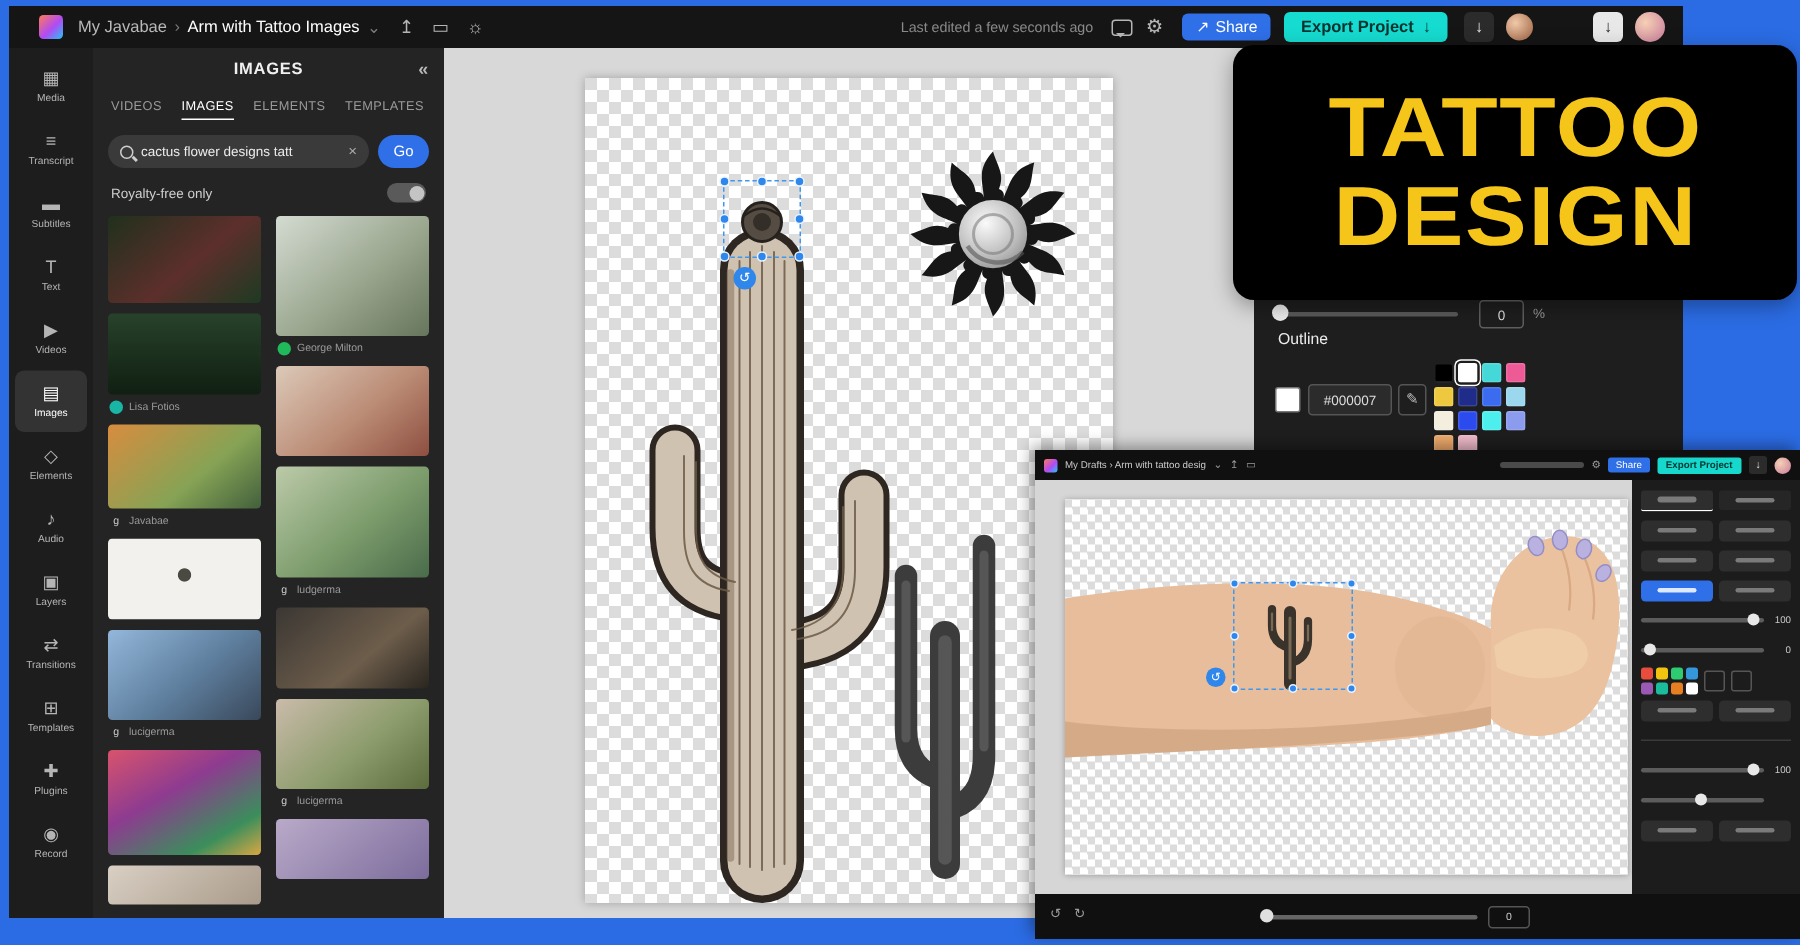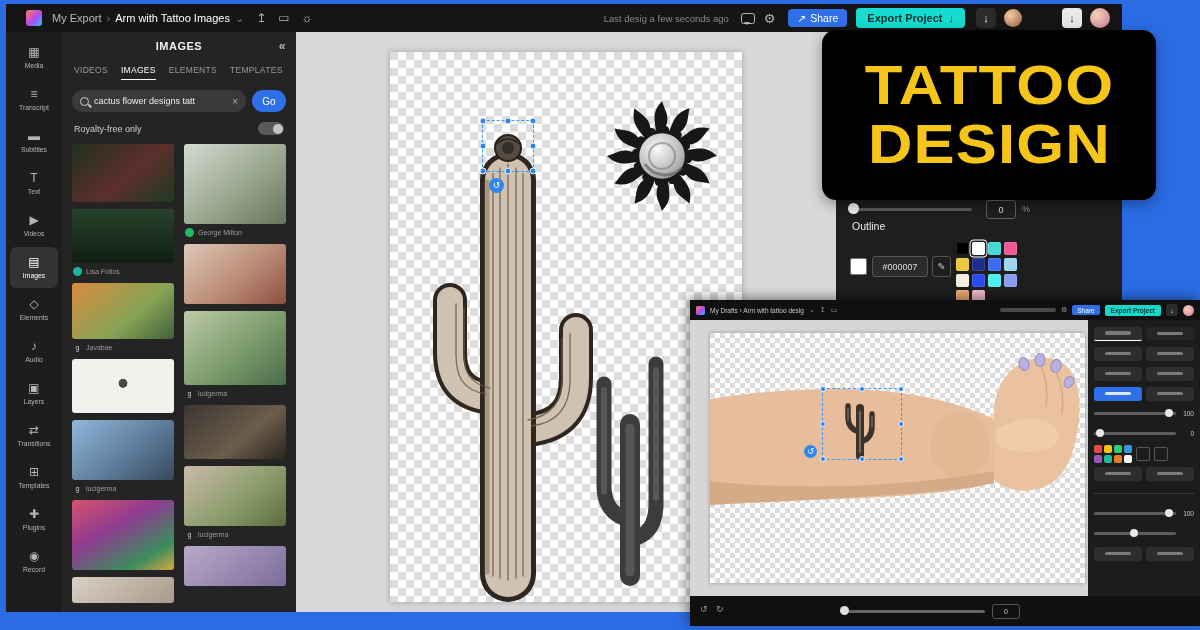--- a/index.html
+++ b/index.html
@@ -91,21 +91,21 @@
   .rp-swatch{position:absolute;left:14px;top:226px;width:15px;height:15px;background:#fff;border:1px solid #777;border-radius:2px;}
   .rp-hex{position:absolute;left:36px;top:224px;width:54px;height:19px;background:#2b2b2b;border:1px solid #555;border-radius:3px;
           font-size:9px;display:flex;align-items:center;justify-content:center;color:#ddd;}
   .rp-pencil{position:absolute;left:96px;top:224px;width:17px;height:19px;border:1px solid #555;border-radius:3px;
              font-size:10px;display:flex;align-items:center;justify-content:center;color:#bbb;}
   .palette{position:absolute;left:120px;top:210px;display:grid;grid-template-columns:repeat(4,13px);gap:3px;}
   .sw{width:13px;height:13px;border-radius:2px;border:1px solid rgba(255,255,255,.12);box-sizing:border-box;}
   .sw.sel{box-shadow:0 0 0 1.5px #1e1e1e,0 0 0 2.5px #fff;}
 
   
-  .overlayTitle{left:822px;top:30px;width:334px;height:170px;background:#000;border-radius:14px;
+  .overlayTitle{left:822px;top:30px;width:376px;height:170px;background:#000;border-radius:14px;
                 display:flex;flex-direction:column;align-items:center;justify-content:center;
                 box-shadow:0 4px 14px rgba(0,0,0,.35);}
   .ot-line{font-size:56px;font-weight:bold;color:#f6c51a;line-height:1.05;letter-spacing:1px;transform:scaleX(1.1);}
 
   
   .mini{left:690px;top:300px;width:510px;height:326px;background:#1a1a1a;box-shadow:-3px -3px 10px rgba(0,0,0,.4);}
   .mini-top{position:absolute;left:0;top:0;width:510px;height:20px;background:#101010;display:flex;align-items:center;
             gap:5px;padding:0 6px;box-sizing:border-box;color:#c9c9c9;font-size:6.5px;white-space:nowrap;}
   .mini-logo{width:9px;height:9px;border-radius:2px;background:linear-gradient(135deg,#ff7a59,#b14bf4 55%,#23c4f8);flex:0 0 auto;}
   .mini-ico{font-size:7px;color:#9a9a9a;}
@@ -146,30 +146,30 @@
 </head>
 <body>
 
 <div class="stage">
 
   <div class="abs app">
 
     <div class="topbar">
       <div class="logo"></div>
       <div class="crumbs">
-        <span class="crumb-root">My Export</span>
+        <span class="crumb-root">My Javabae</span>
         <span class="crumb-sep">›</span>
         <span class="crumb-title">Arm with Tattoo Images</span>
         <span class="crumb-sep">⌄</span>
       </div>
       <span class="tb-ico">↥</span>
       <span class="tb-ico">▭</span>
       <span class="tb-ico">☼</span>
       <div class="spacer"></div>
-      <span class="lastedited">Last desig a few seconds ago</span>
+      <span class="lastedited">Last edited a few seconds ago</span>
       <div class="bubble"></div>
       <span class="tb-ico" style="font-size:13px;margin-left:9px;">⚙</span>
       <div class="share-btn">
         <span>↗</span>
         <span>Share</span>
       </div>
       <div class="export-btn">
         <span>Export Project</span>
         <span>↓</span>
       </div>

